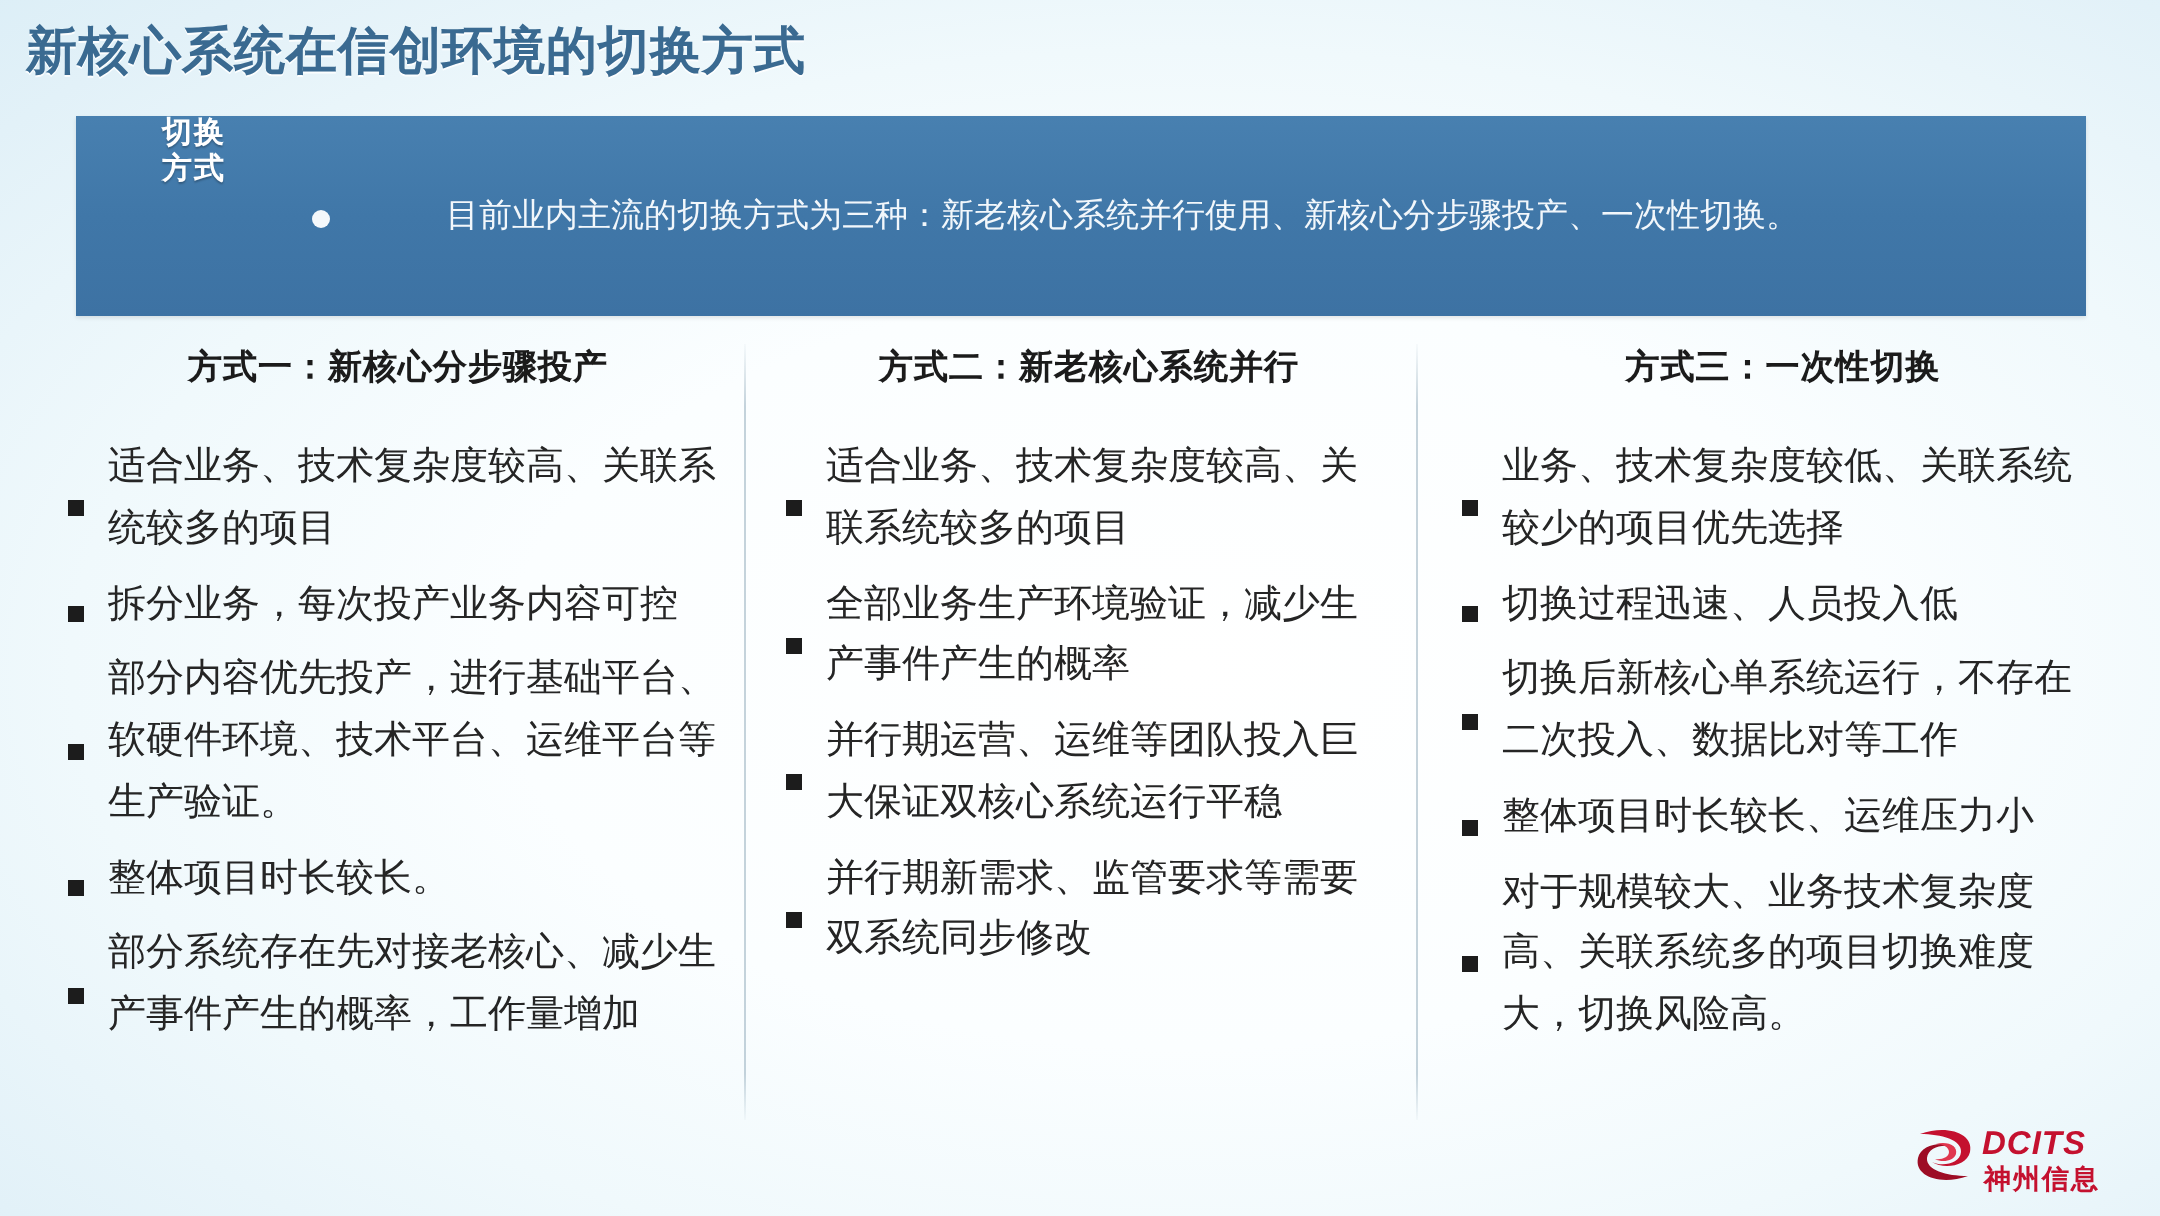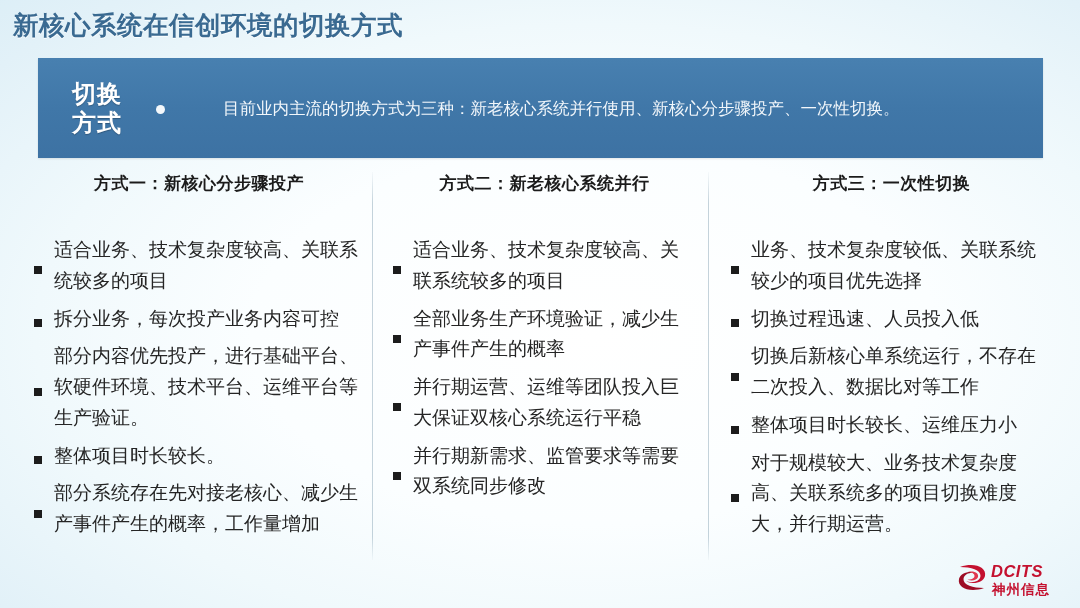--- a/index.html
+++ b/index.html
@@ -48,23 +48,22 @@
     display: flex;
     align-items: stretch;
     box-shadow: 0 1px 2px rgba(0,0,0,0.10);
   }
   #banner-label {
     width: 118px;
     flex: 0 0 118px;
     display: flex;
     flex-direction: column;
     align-items: center;
-    justify-content: center;
     color: #ffffff;
-    font-size: 24px;
+    font-size: 15px;
     font-weight: bold;
     line-height: 1.22;
     letter-spacing: 1px;
     text-shadow: 0 1px 1px rgba(0,0,0,0.25);
   }
   #banner-list {
     flex: 1 1 auto;
     padding: 10px 28px 10px 0;
     display: flex;
     flex-direction: column;
@@ -114,21 +113,21 @@
     width: 1px;
     background: linear-gradient(180deg, rgba(150,175,190,0.05) 0%, rgba(150,175,190,0.55) 8%, rgba(150,175,190,0.55) 94%, rgba(150,175,190,0.05) 100%);
   }
 
   .col-head {
     text-align: center;
     font-size: 17px;
     font-weight: bold;
     color: #1b1b1b;
     letter-spacing: 0.5px;
-    margin: 0 0 40px 0;
+    margin: 0 0 24px 0;
     white-space: nowrap;
   }
   .col-1 .col-head { padding-left: 6px; }
 
   .col-list {
     list-style: none;
     margin: 0;
     padding: 0;
   }
   .col-item {
@@ -247,21 +246,21 @@
         <li class="col-item">
           <span class="sq-bullet"></span>
           <span class="item-text">切换后新核心单系统运行，不存在二次投入、数据比对等工作</span>
         </li>
         <li class="col-item">
           <span class="sq-bullet"></span>
           <span class="item-text">整体项目时长较长、运维压力小</span>
         </li>
         <li class="col-item">
           <span class="sq-bullet"></span>
-          <span class="item-text">对于规模较大、业务技术复杂度高、关联系统多的项目切换难度大，并行期运营。</span>
+          <span class="item-text">对于规模较大、业务技术复杂度高、关联系统多的项目切换难度大，切换风险高。</span>
         </li>
       </ul>
     </div>
 
   </div>
 
   <div id="logo">
     <svg width="112" height="44" viewBox="0 0 112 44" xmlns="http://www.w3.org/2000/svg" aria-hidden="true">
       <g>
         <path d="M6 9 C20 4, 33 9, 31 18 C29.5 25, 18 27, 12 23 C17 25.5, 26 24, 26.5 18 C27 12, 17 9, 6 9 Z" fill="#c4112f"></path>

